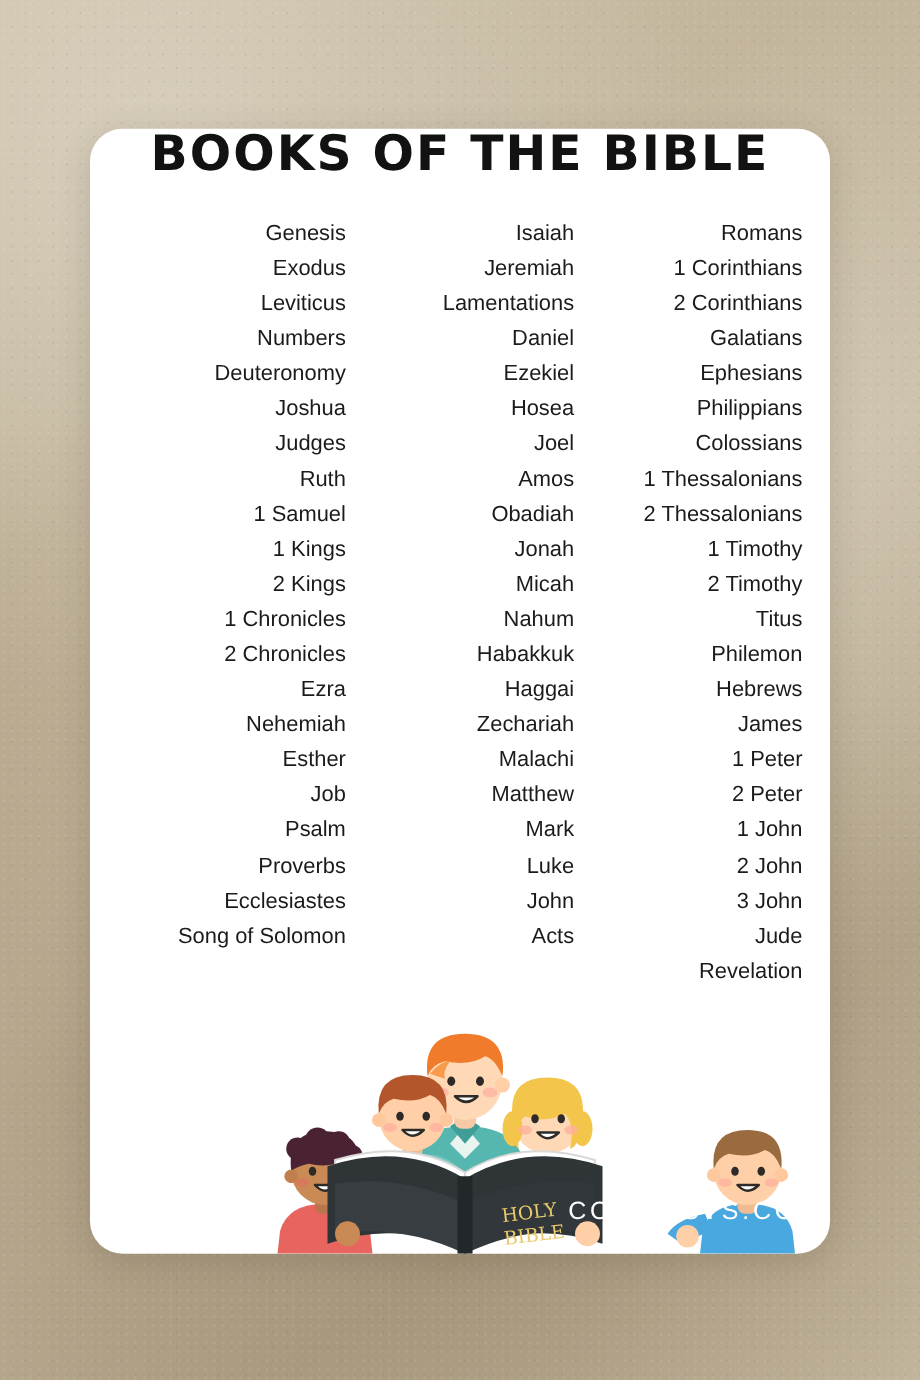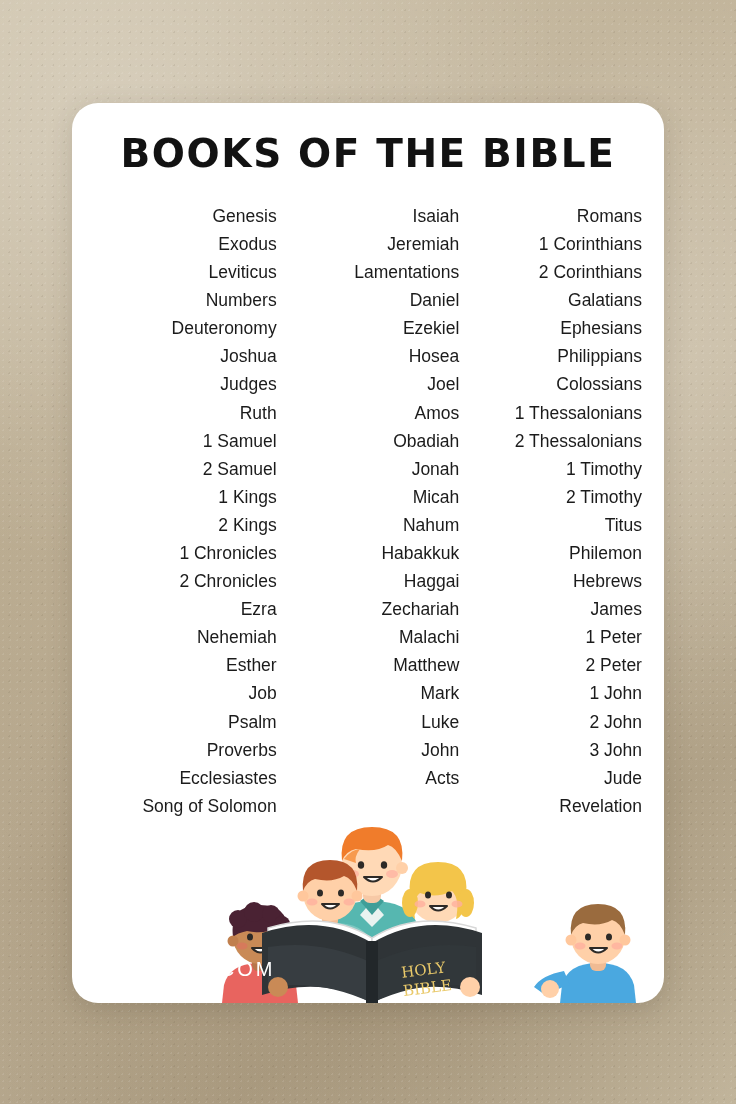--- a/index.html
+++ b/index.html
@@ -48,21 +48,20 @@
     height: 900px;
     background: #ffffff;
     border-radius: 26px;
     box-shadow: 0 6px 26px rgba(60,50,35,0.18);
     overflow: hidden;
     z-index: 2;
   }
 
   .title {
     margin: 0;
-    padding-top: 30px;
     text-align: center;
     font-size: 39px;
     line-height: 1.1;
     font-weight: 700;
     letter-spacing: 1.6px;
     color: #121212;
     font-family: "DejaVu Sans", "Liberation Sans", sans-serif;
   }
 
   .columns {
@@ -88,23 +87,23 @@
     left: 0;
     bottom: 0;
     width: 592px;
     height: 230px;
   }
   .art svg { display: block; width: 592px; height: 230px; }
 
   .footer-brand {
     position: absolute;
     left: 0;
-    right: 16px;
+    right: 6px;
     bottom: 22px;
-    text-align: left;
+    text-align: right;
     color: #ffffff;
     font-size: 20px;
     letter-spacing: 3px;
     font-weight: 400;
     font-family: "Liberation Sans", sans-serif;
     z-index: 5;
     margin-top: 20px;
   }
 </style>
 </head>
@@ -120,21 +119,20 @@
       <div class="col" id="col1">
           <div class="book">Genesis</div>
           <div class="book">Exodus</div>
           <div class="book">Leviticus</div>
           <div class="book">Numbers</div>
           <div class="book">Deuteronomy</div>
           <div class="book">Joshua</div>
           <div class="book">Judges</div>
           <div class="book">Ruth</div>
           <div class="book">1 Samuel</div>
-          <div class="book">2 Samuel</div>
           <div class="book">1 Kings</div>
           <div class="book">2 Kings</div>
           <div class="book">1 Chronicles</div>
           <div class="book">2 Chronicles</div>
           <div class="book">Ezra</div>
           <div class="book">Nehemiah</div>
           <div class="book">Esther</div>
           <div class="book">Job</div>
           <div class="book">Psalm</div>
           <div class="book">Proverbs</div>

